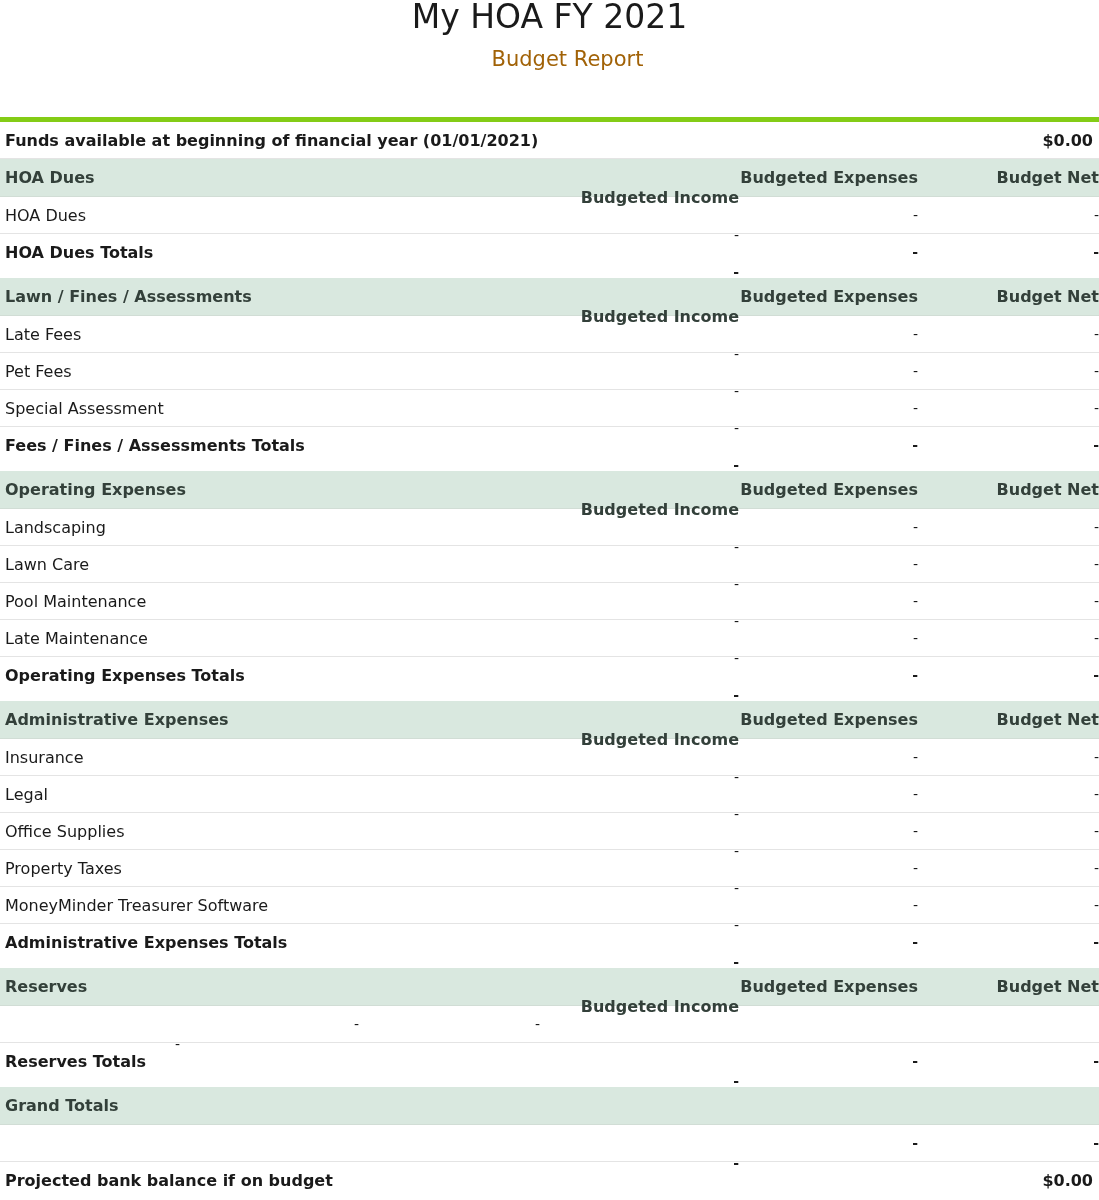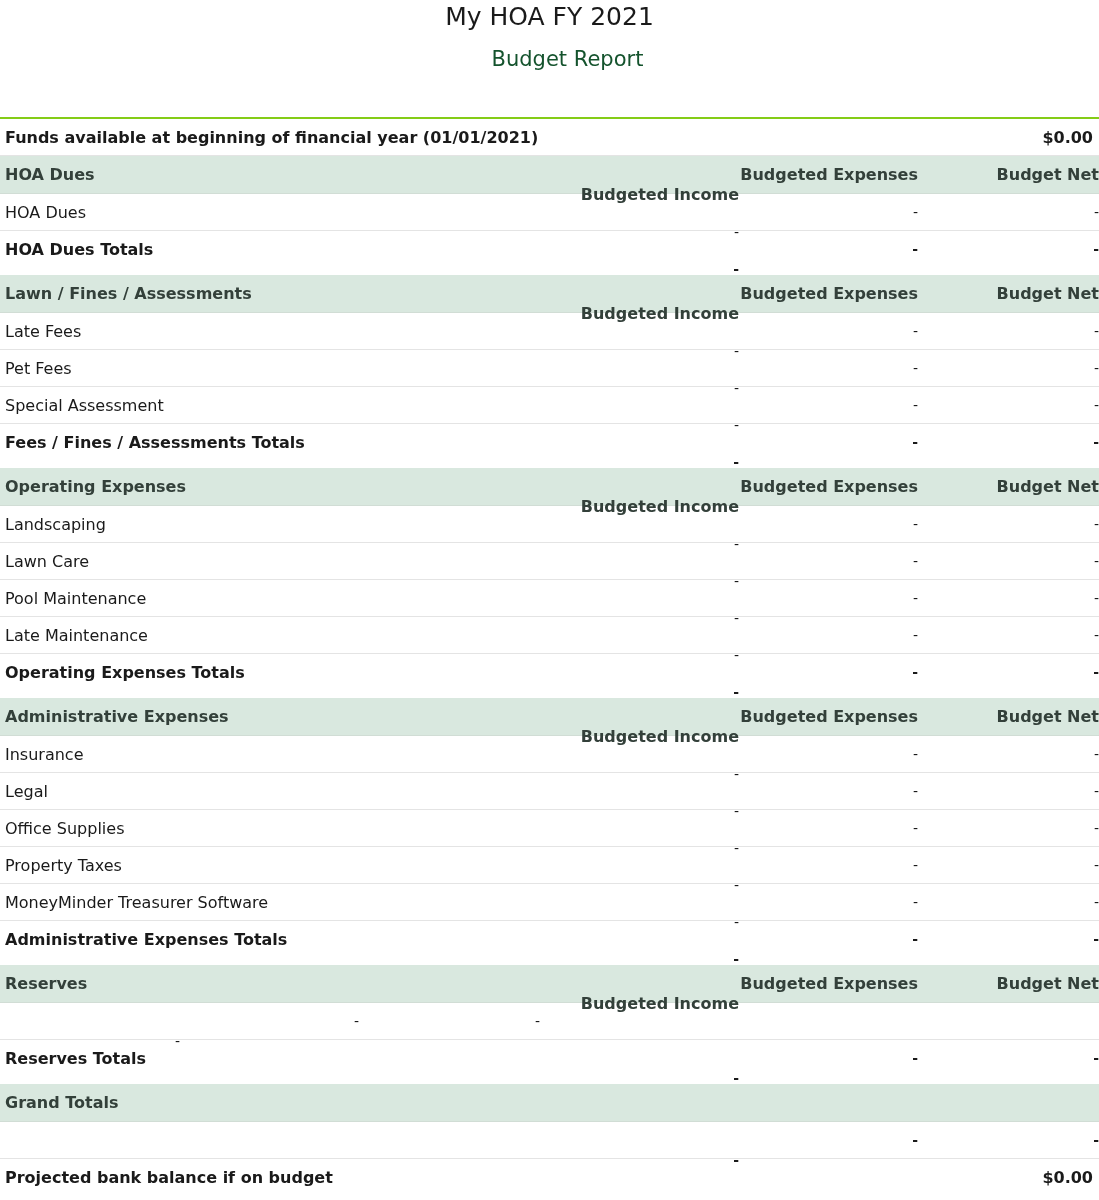--- a/index.html
+++ b/index.html
@@ -1,21 +1,21 @@
 <!DOCTYPE html>
 <html><head>
   <meta charset="utf-8">
   <style>
     html, body { margin: 0; padding: 0; background: #ffffff; }
     body { width: 1099px; height: 1200px; overflow: hidden; font-family: "DejaVu Sans", "Liberation Sans", sans-serif; color: #1a1a1a; }
-    .title { text-align: center; font-size: 25px; line-height: 30px; margin-top: 2px; height: 32px; color: #1a1a1a; }
-    .subtitle { text-align: center; font-size: 21px; line-height: 28px; margin-top: 11px; height: 28px; color: #14532d; padding-left: 36px; }
+    .title { text-align: center; font-size: 33px; line-height: 30px; margin-top: 2px; height: 32px; color: #1a1a1a; }
+    .subtitle { text-align: center; font-size: 21px; line-height: 28px; margin-top: 11px; height: 28px; color: #a16207; padding-left: 36px; }
     .report { margin-top: 44px; width: 1099px; }
     .row { display: flex; align-items: center; height: 36px; border-bottom: 1px solid #e4e4e4; box-sizing: content-box; font-size: 16px; }
-    .row.top-border { border-top: 2px solid #84cc16; }
+    .row.top-border { border-top: 5px solid #84cc16; }
     .c-label { flex: 1; padding-left: 5px; white-space: nowrap; }
     .c-inc { width: 180px; text-align: right; box-sizing: border-box; margin-top: 40px; }
     .c-exp { width: 179px; text-align: right; box-sizing: border-box; }
     .c-net { width: 181px; text-align: right; box-sizing: border-box; }
     .c-total { padding-right: 6px; text-align: right; font-weight: bold; }
     .hdr { background: #d9e8df; color: #33403a; font-weight: bold; height: 37px; border-bottom: 1px solid #d1ddd5; margin-top: 8px; }
     .hdr.first { margin-top: 0; }
     .bold { font-weight: bold; }
     .dash { font-size: 14px; }
     .totals-row { border-bottom: none; }

